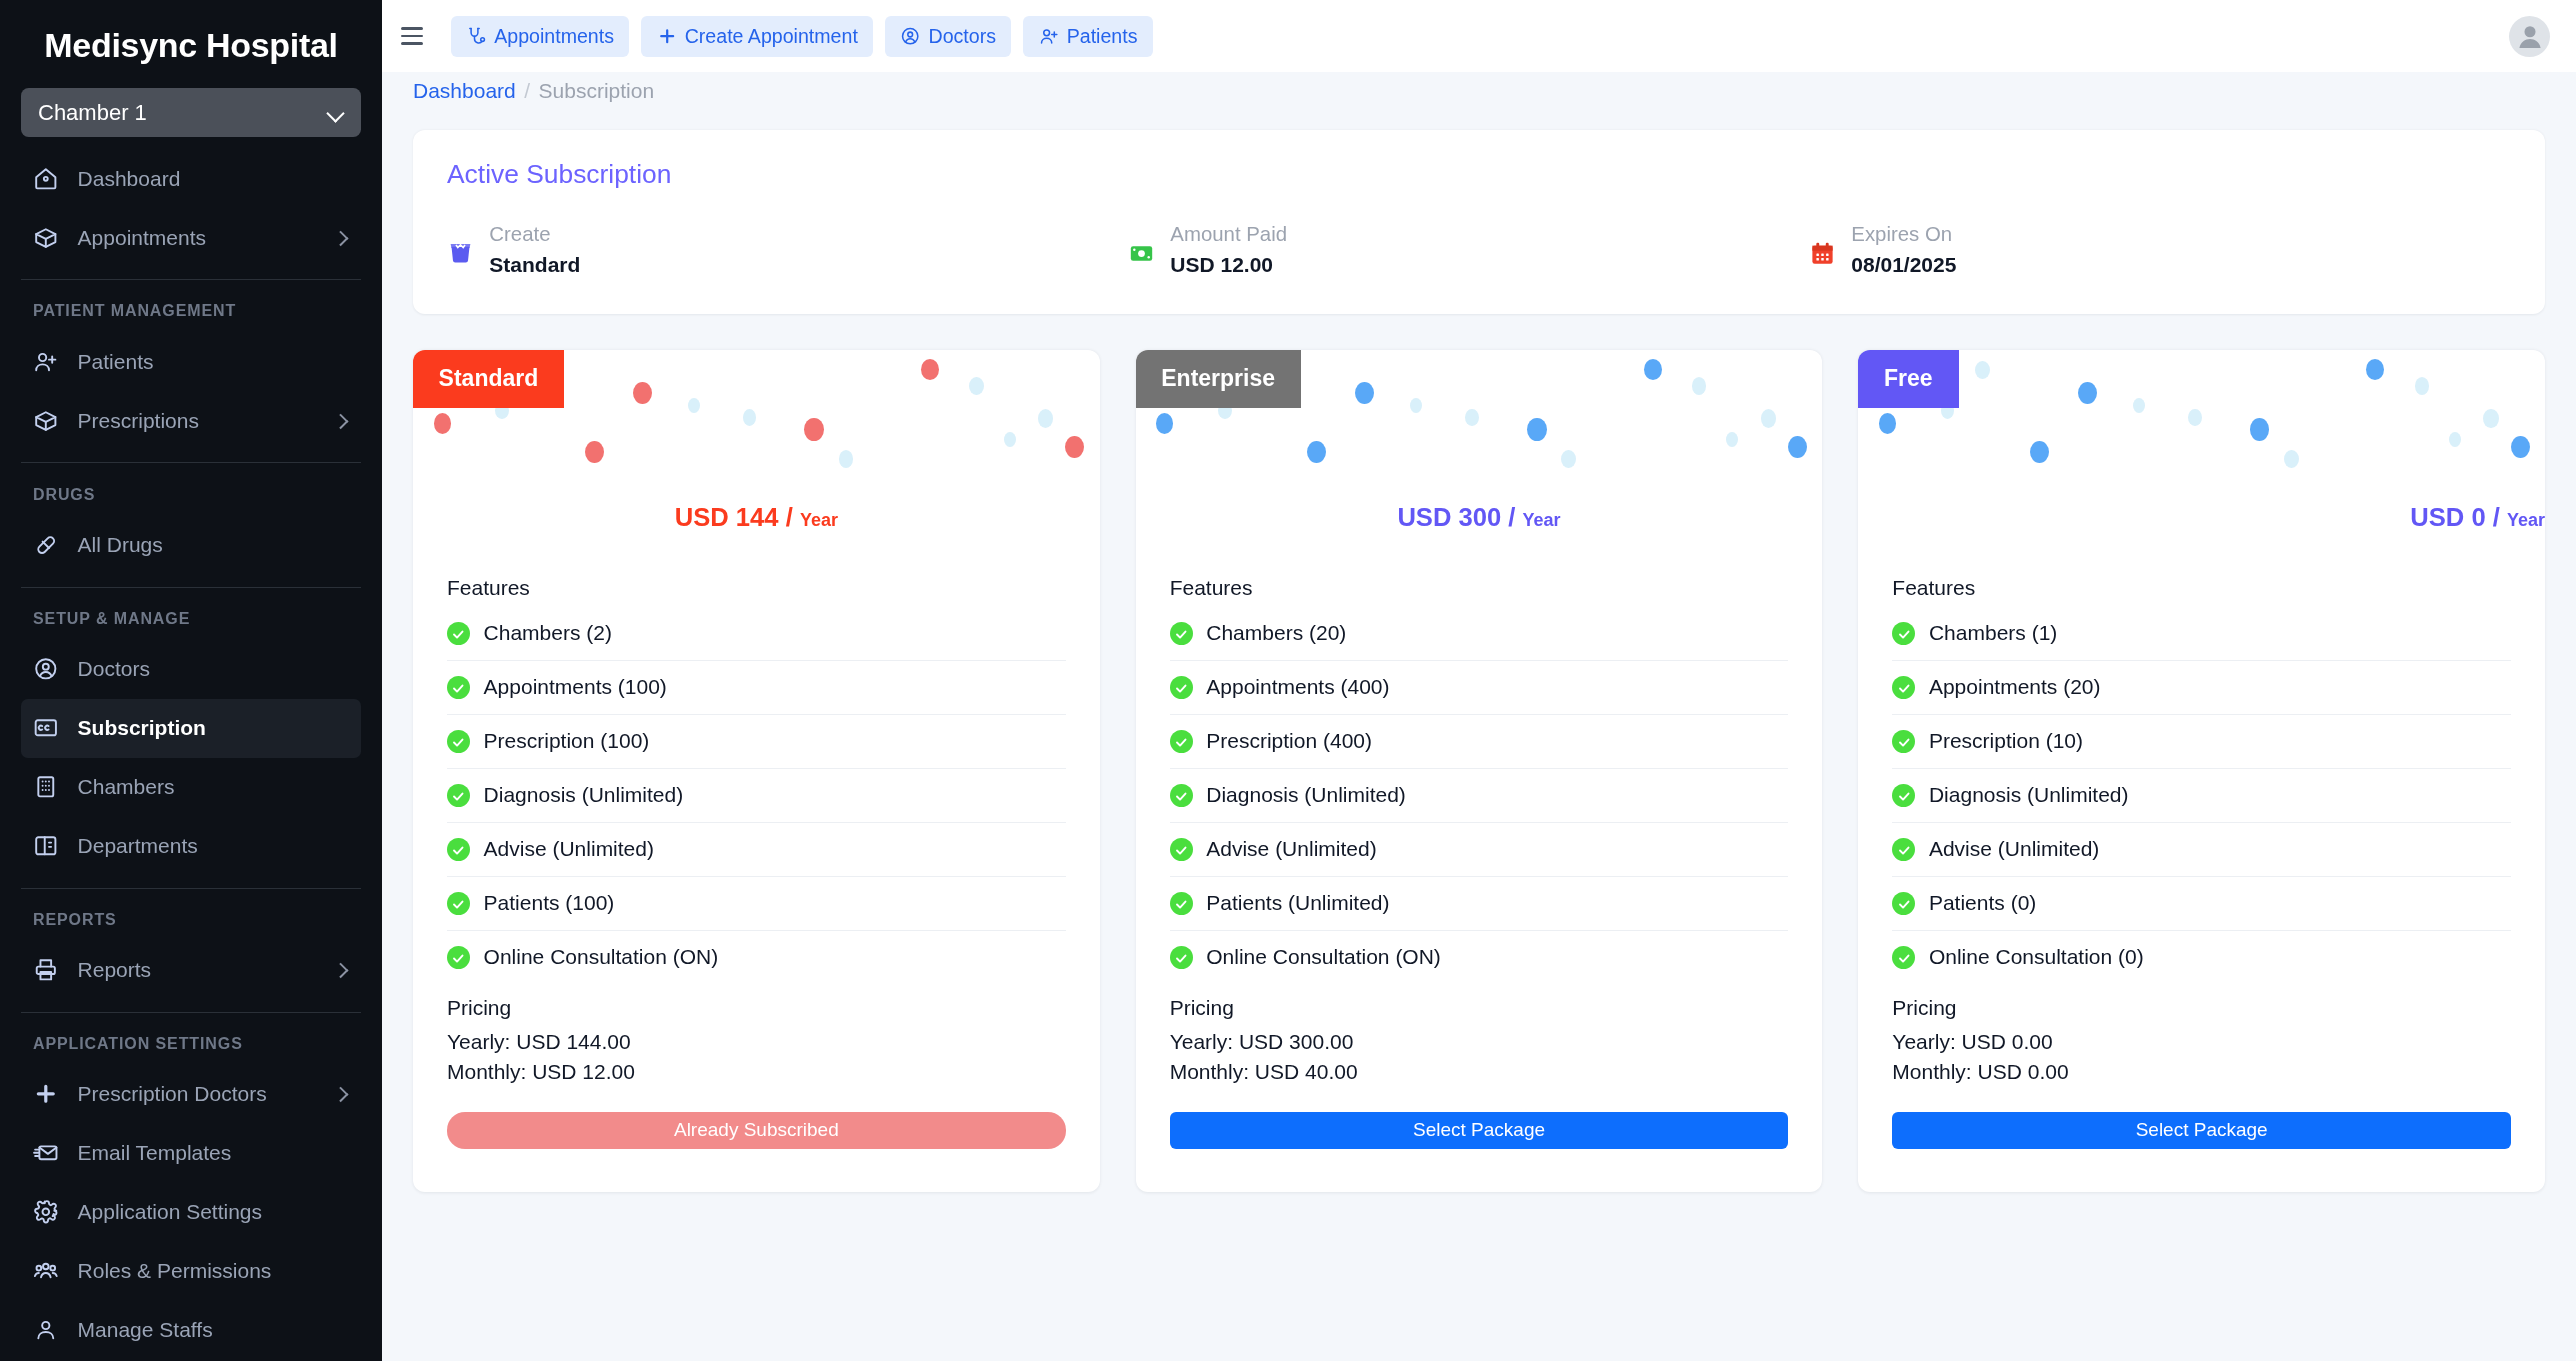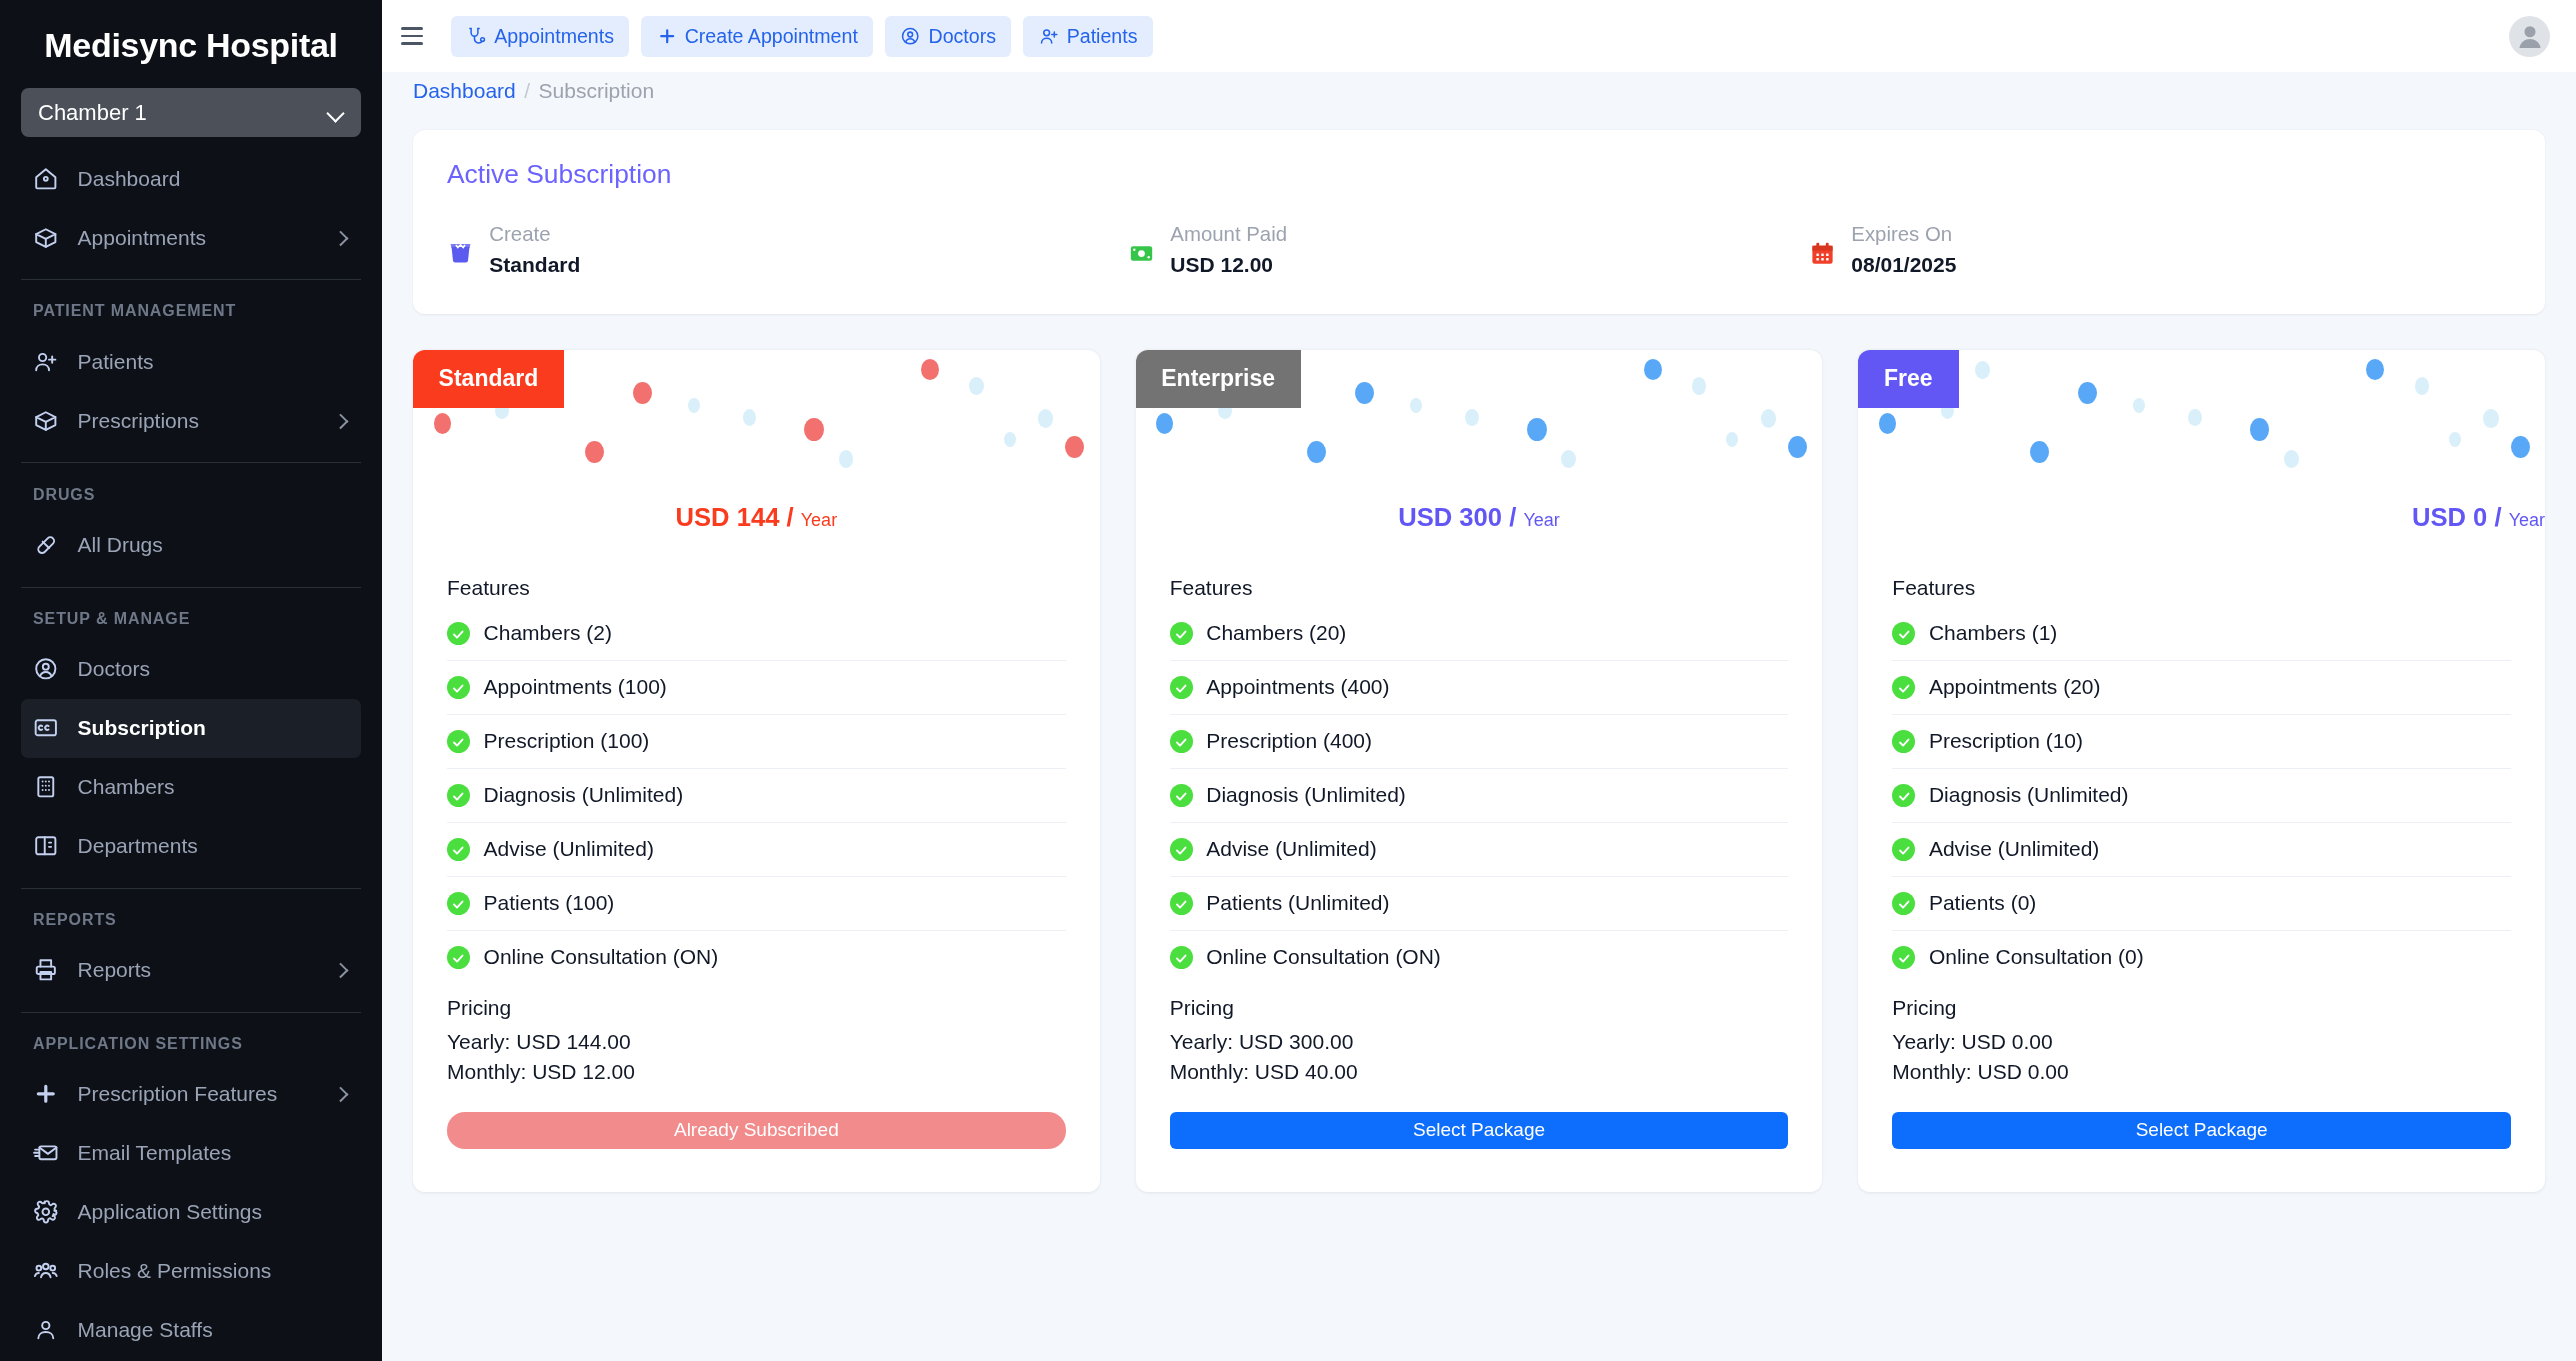--- a/index.html
+++ b/index.html
@@ -118,21 +118,21 @@
     position:absolute; left:0; top:0; z-index:3;
     color:#fff; font-size:23px; font-weight:700;
     padding:15.3px 25.6px; min-width:101px;
   }
   .dots { position:absolute; inset:0; z-index:1; }
   .dots span { position:absolute; border-radius:50%; display:block; }
   .price {
     position:absolute; left:0; right:0; top:153px; z-index:2;
     text-align:center; font-size:25.6px; font-weight:700;
   }
-  .price .per { font-size:18px; font-weight:400; }
+  .price .per { font-size:18px; font-weight:700; }
 
   .sect-title { font-size:21px; color:#111827; padding:0 34px; margin-bottom:6.8px; }
   .flist { list-style:none; padding:0 34px; margin:0 0 12px 0; }
   .flist li {
     display:flex; align-items:flex-end; gap:13.6px;
     font-size:21px; color:#111827; padding:14.5px 0;
     border-bottom:0.9px solid #eceff3;
   }
   .flist li:last-child { border-bottom:none; }
   .tick {
@@ -282,21 +282,21 @@
         </div>
         <div class="sep"></div>
         <div class="sec-title">APPLICATION SETTINGS</div>
         <div class="nav-group">
           <div class="nav-item">
             <span class="ic">
               <svg viewBox="0 0 24 24" fill="none" stroke="#c3d0ef" stroke-width="1.8" stroke-linecap="round" stroke-linejoin="round">
                 <path d="M12 5v14M5 12h14" stroke-width="3"></path>
               </svg>
             </span>
-            <span class="lbl">Prescription Features</span>
+            <span class="lbl">Prescription Doctors</span>
             <span class="chev-r"></span>
           </div>
           <div class="nav-item">
             <span class="ic">
               <svg viewBox="0 0 24 24" fill="none" stroke="#c3d0ef" stroke-width="1.8" stroke-linecap="round" stroke-linejoin="round">
                 <rect x="6" y="6" width="16" height="12" rx="1.6"></rect>
                 <path d="m6 7 8 6 8-6"></path>
                 <path d="M2 9h3M1 12h4M2 15h3"></path>
               </svg>
             </span>

